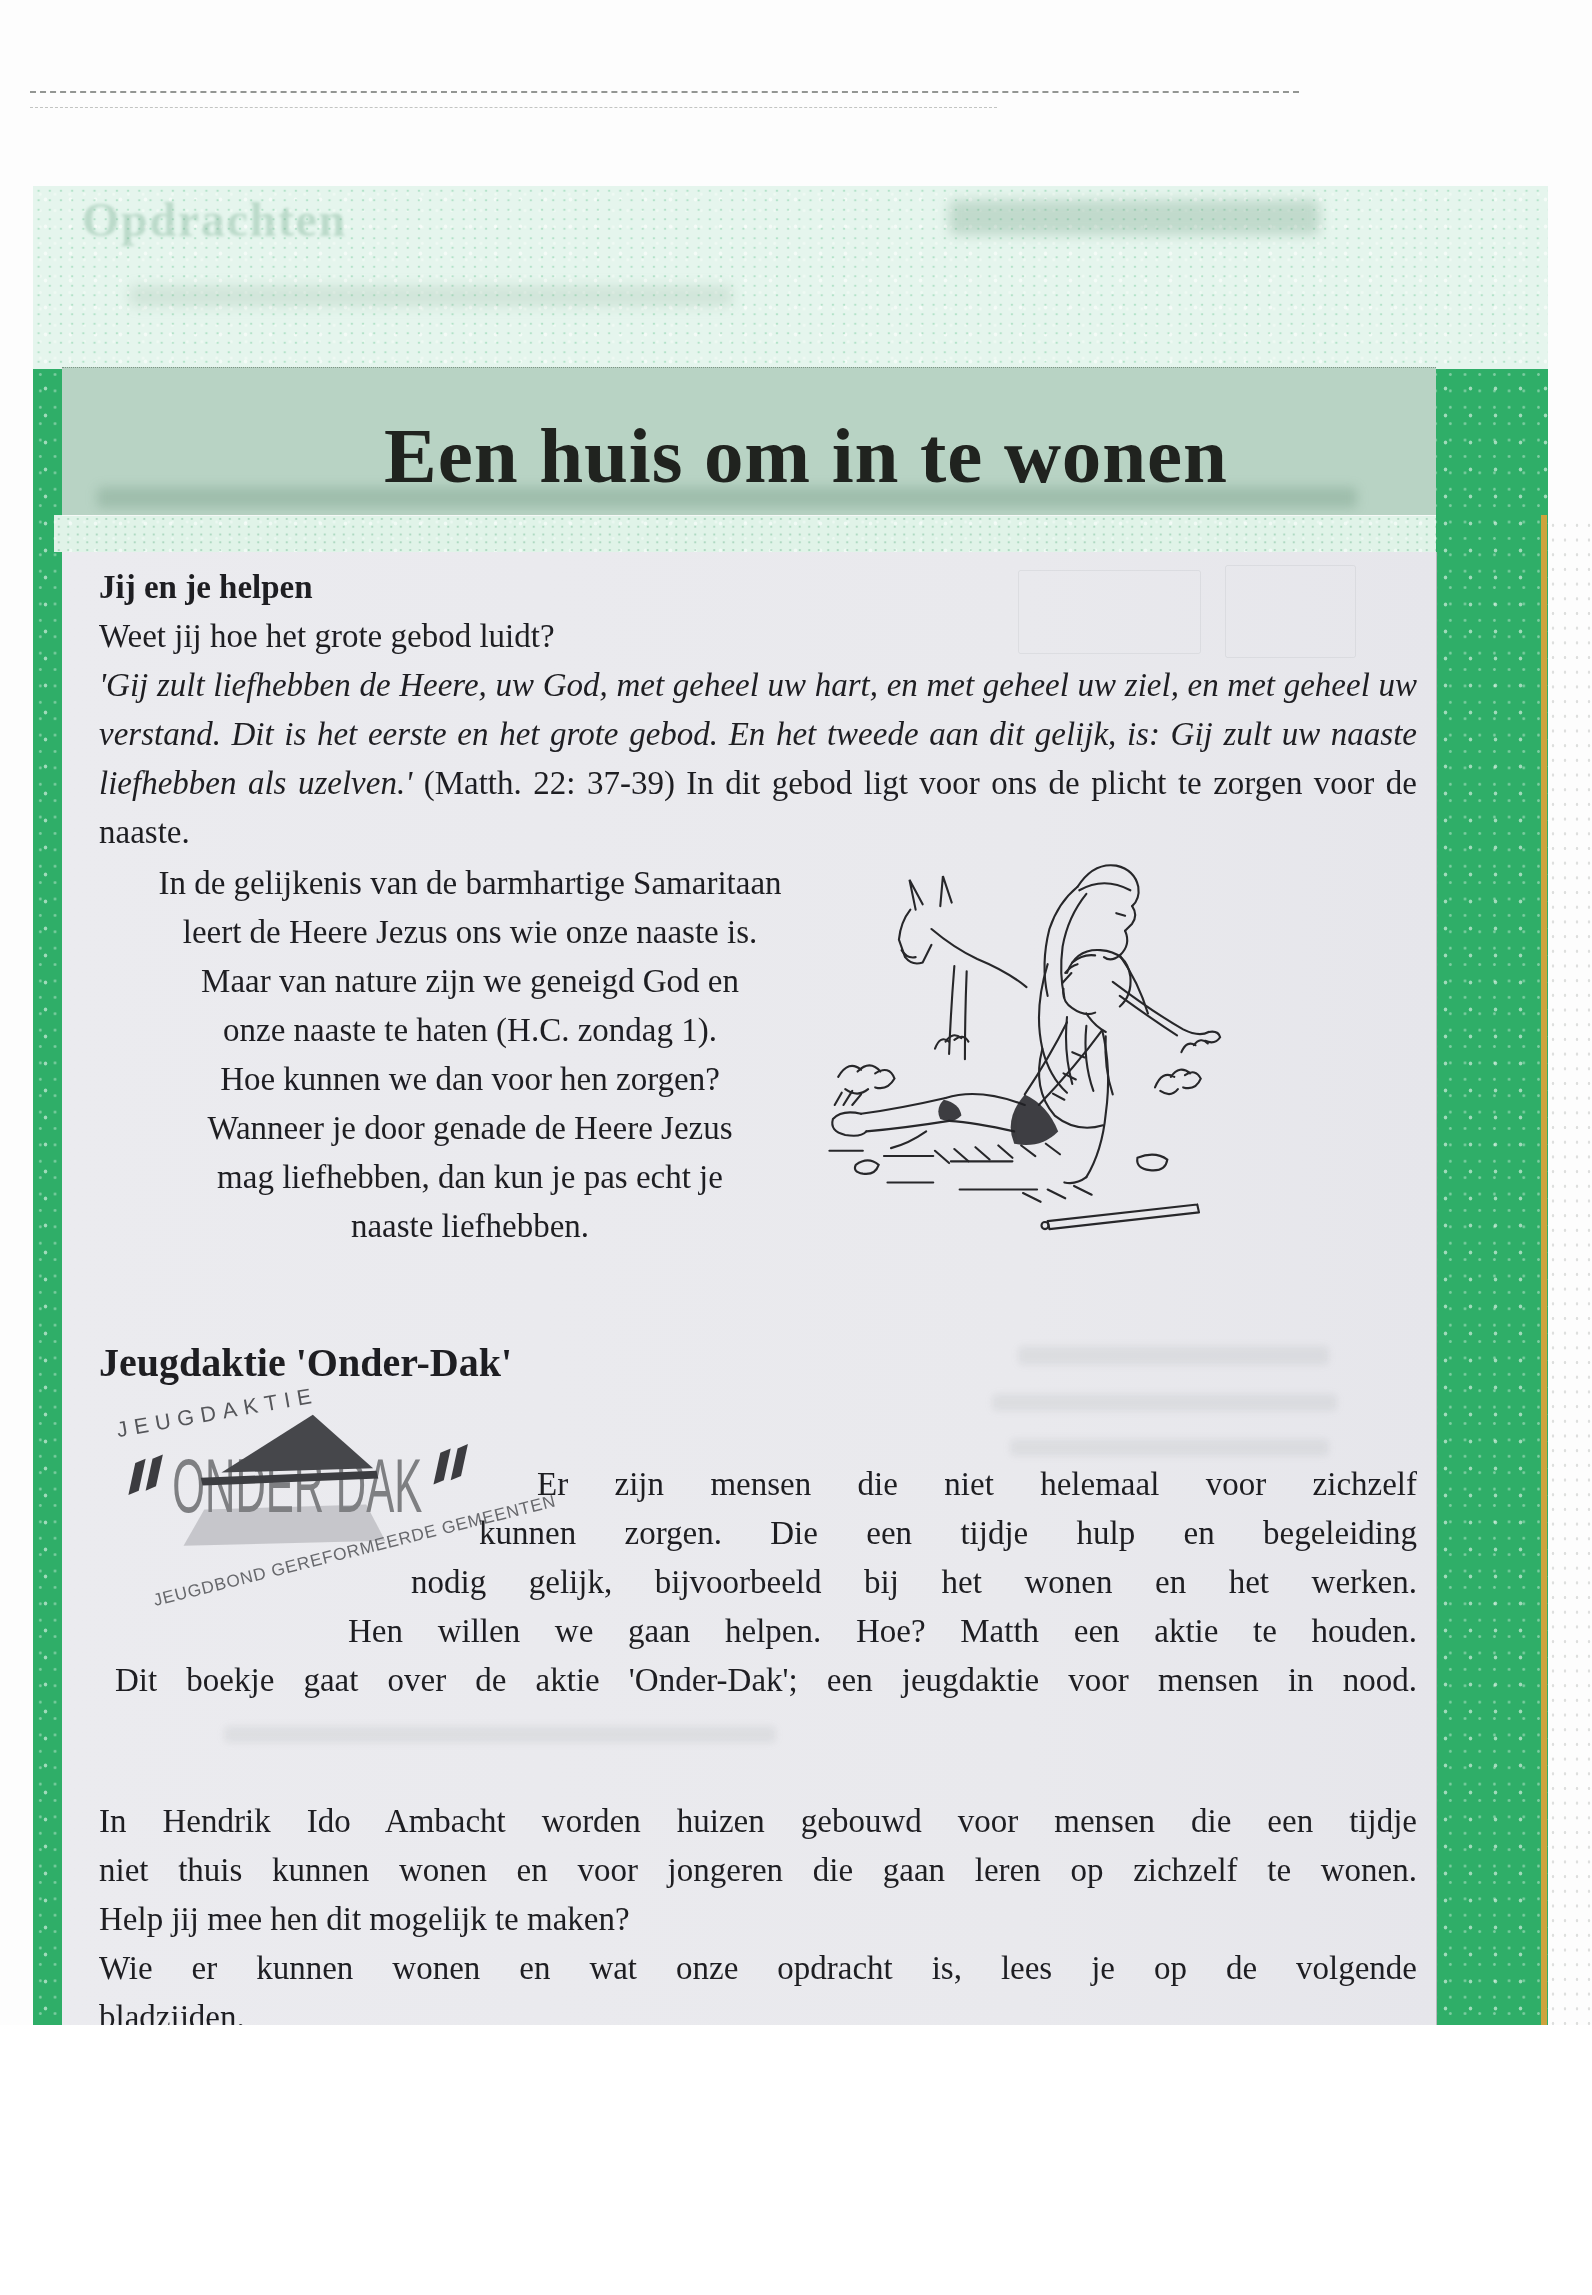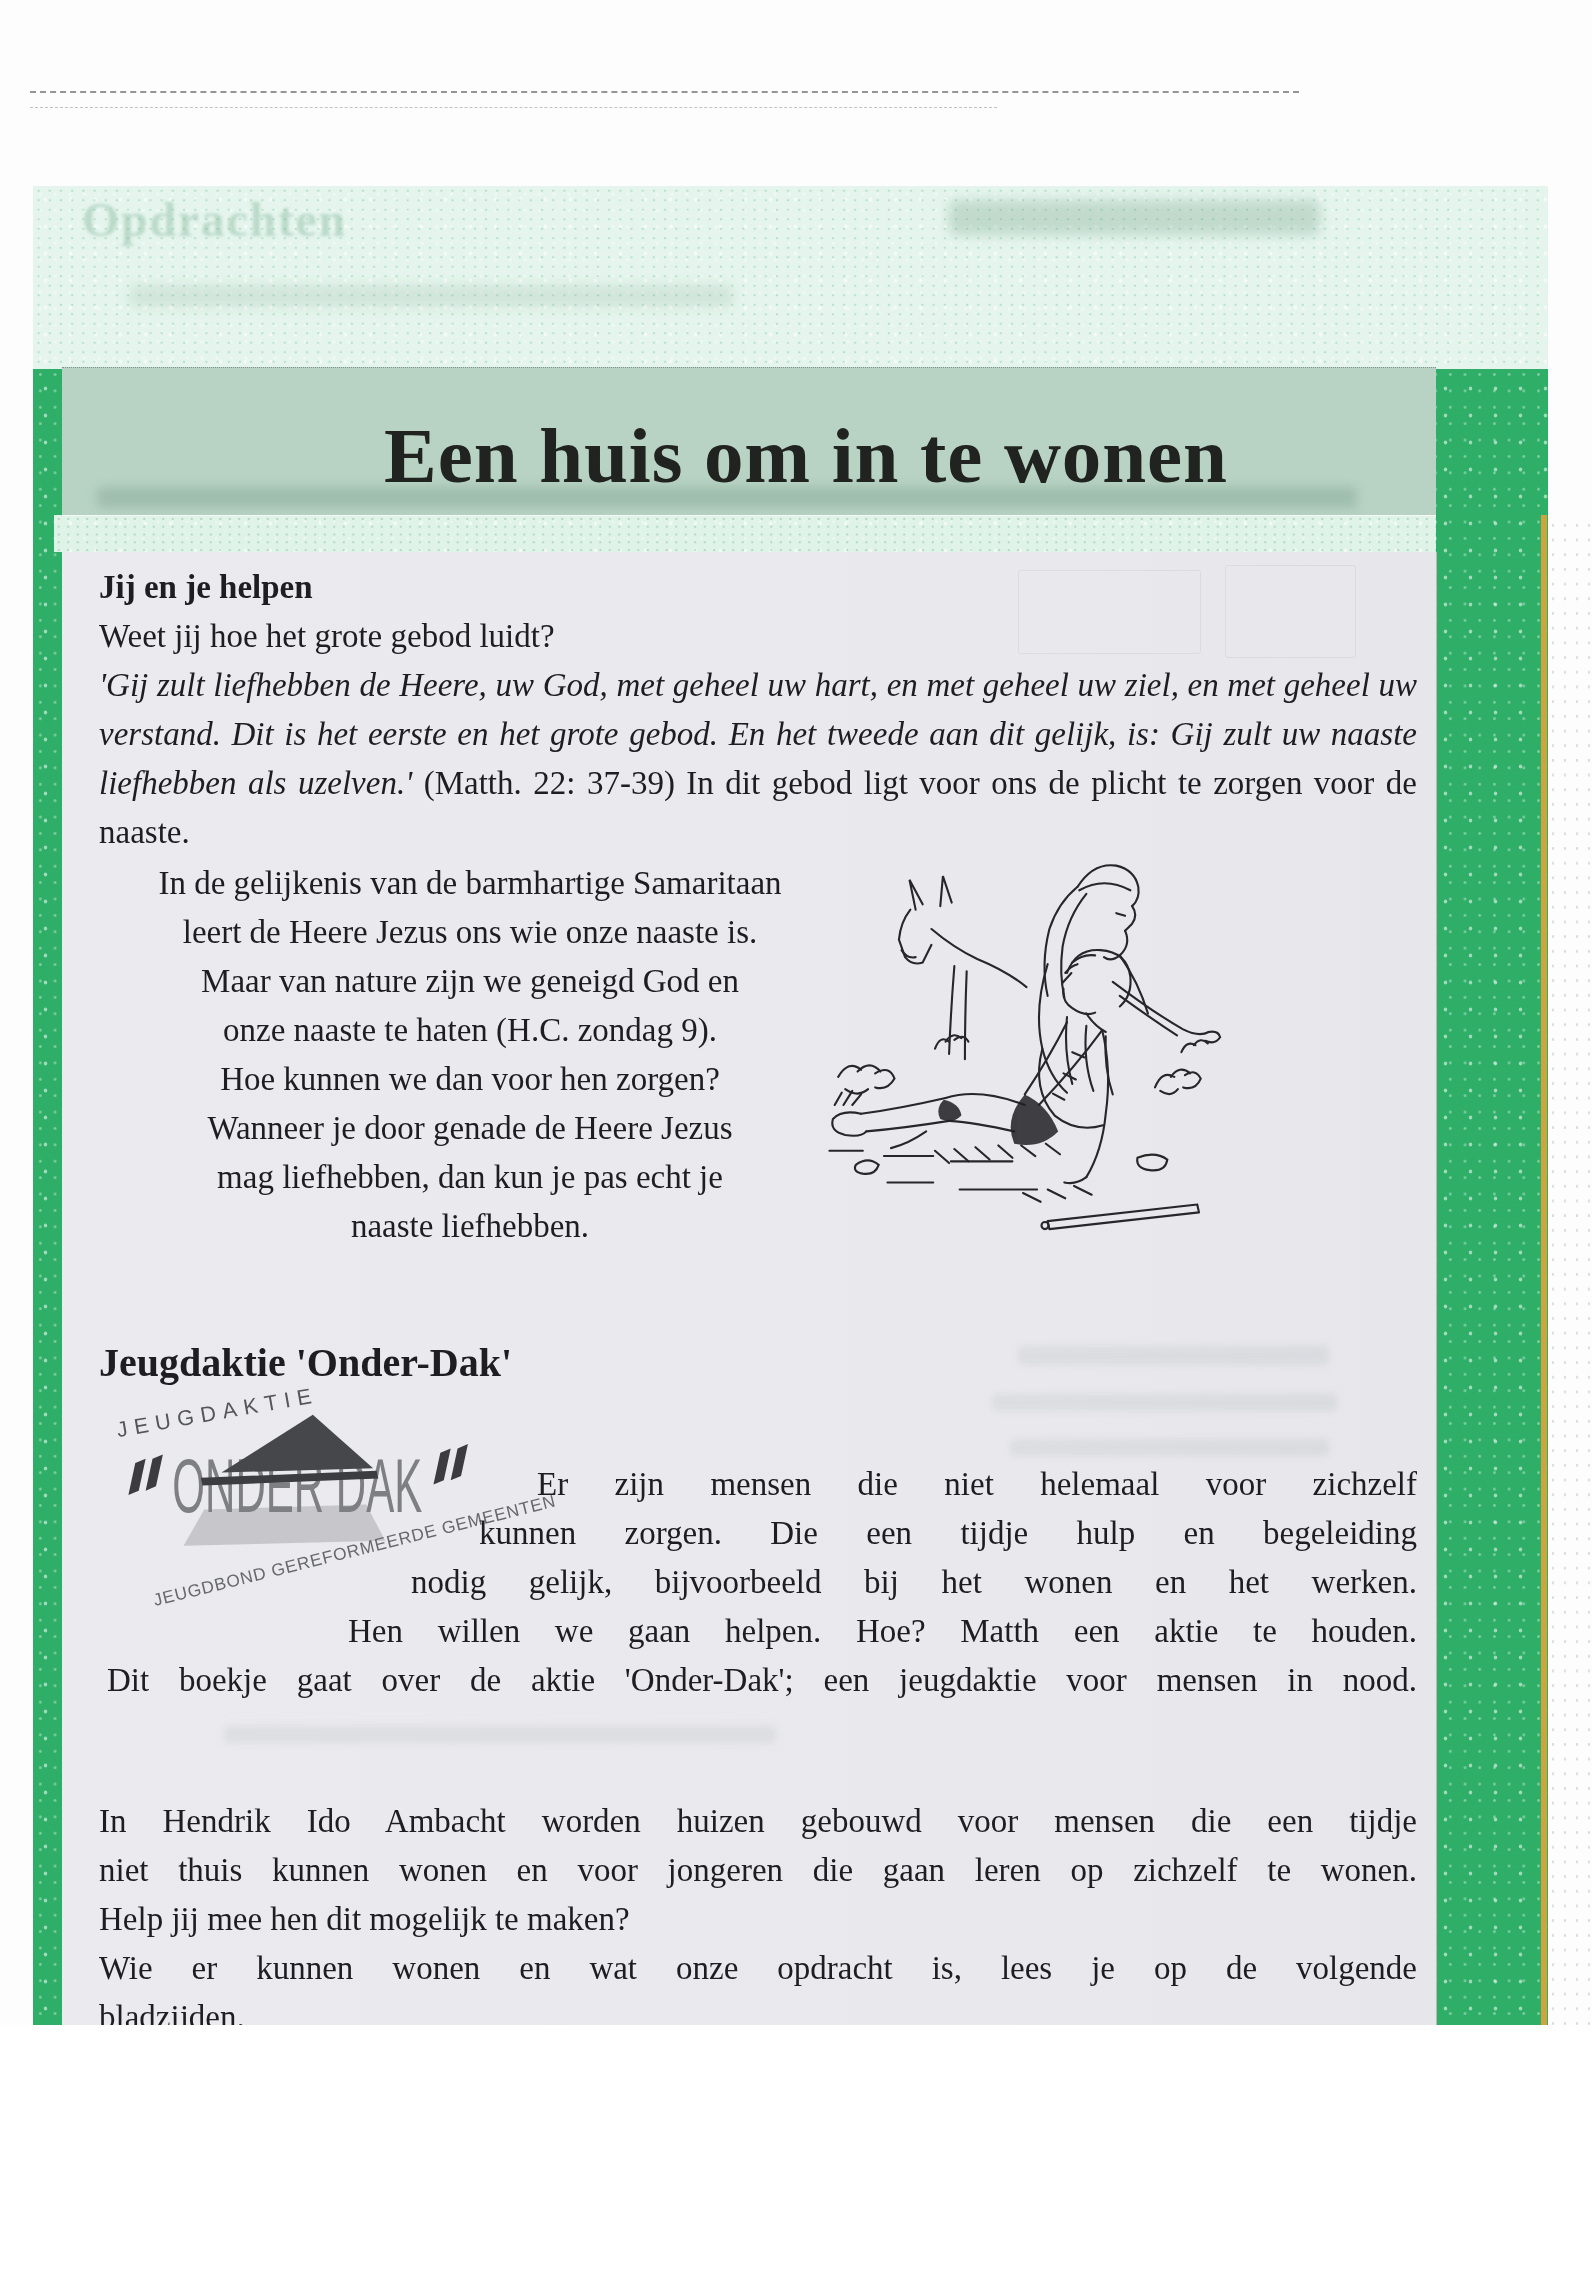--- a/index.html
+++ b/index.html
@@ -77,21 +77,21 @@
 
   .sec3-heading{position:absolute;left:99px;top:1339px;font-weight:bold;font-size:40px;}
   .logo-svg{position:absolute;left:73px;top:1370px;width:496px;height:293px;}
 
   .wrapblock{position:absolute;left:99px;top:1460px;width:1318px;}
   .wrapblock .wl{text-align:justify;text-align-last:justify;}
   .w1{margin-left:438px;}
   .w2{margin-left:380px;}
   .w3{margin-left:312px;}
   .w4{margin-left:249px;}
-  .w5{margin-left:8px;}
+  .w5{margin-left:16px;}
 
   .sec4{position:absolute;left:99px;top:1797px;width:1318px;}
   .sec4 .jl{text-align:justify;text-align-last:justify;}
 
   
   .footer-band{position:absolute;left:33px;top:2056px;width:1515px;height:117px;
         background-color:#2cab63;
         background-image:
           linear-gradient(to right, rgba(255,255,255,.92) 0%, rgba(255,255,255,.55) 22%, rgba(255,255,255,0) 52%),
           radial-gradient(rgba(255,255,255,.5) 1.3px, transparent 2.2px),
@@ -148,21 +148,21 @@
   <div class="sec1 txt" data-interactable="false">
     <div class="hd" data-interactable="false">Jij en je helpen</div>
     <div data-interactable="false">Weet jij hoe het grote gebod luidt?</div>
     <div class="quote" data-interactable="false"><span class="it" data-interactable="false">'Gij zult liefhebben de Heere, uw God, met geheel uw hart, en met geheel uw ziel, en met geheel uw verstand. Dit is het eerste en het grote gebod. En het tweede aan dit gelijk, is: Gij zult uw naaste liefhebben als uzelven.'</span><span data-interactable="false"> (Matth. 22: 37-39) In dit gebod ligt voor ons de plicht te zorgen voor de naaste.</span></div>
   </div>
 
   <div class="sec2 txt" data-interactable="false">
     <div data-interactable="false">In de gelijkenis van de barmhartige Samaritaan</div>
     <div data-interactable="false">leert de Heere Jezus ons wie onze naaste is.</div>
     <div data-interactable="false">Maar van nature zijn we geneigd God en</div>
-    <div data-interactable="false">onze naaste te haten (H.C. zondag 9).</div>
+    <div data-interactable="false">onze naaste te haten (H.C. zondag 1).</div>
     <div data-interactable="false">Hoe kunnen we dan voor hen zorgen?</div>
     <div data-interactable="false">Wanneer je door genade de Heere Jezus</div>
     <div data-interactable="false">mag liefhebben, dan kun je pas echt je</div>
     <div data-interactable="false">naaste liefhebben.</div>
   </div>
 
   <svg class="illu" viewBox="0 0 500 500" data-interactable="false">
     <g stroke="#17171a" stroke-width="2.4" fill="none" stroke-linecap="round" opacity="0.92">
 
       <path d="M128,78 L121,44 L136,72"></path>

